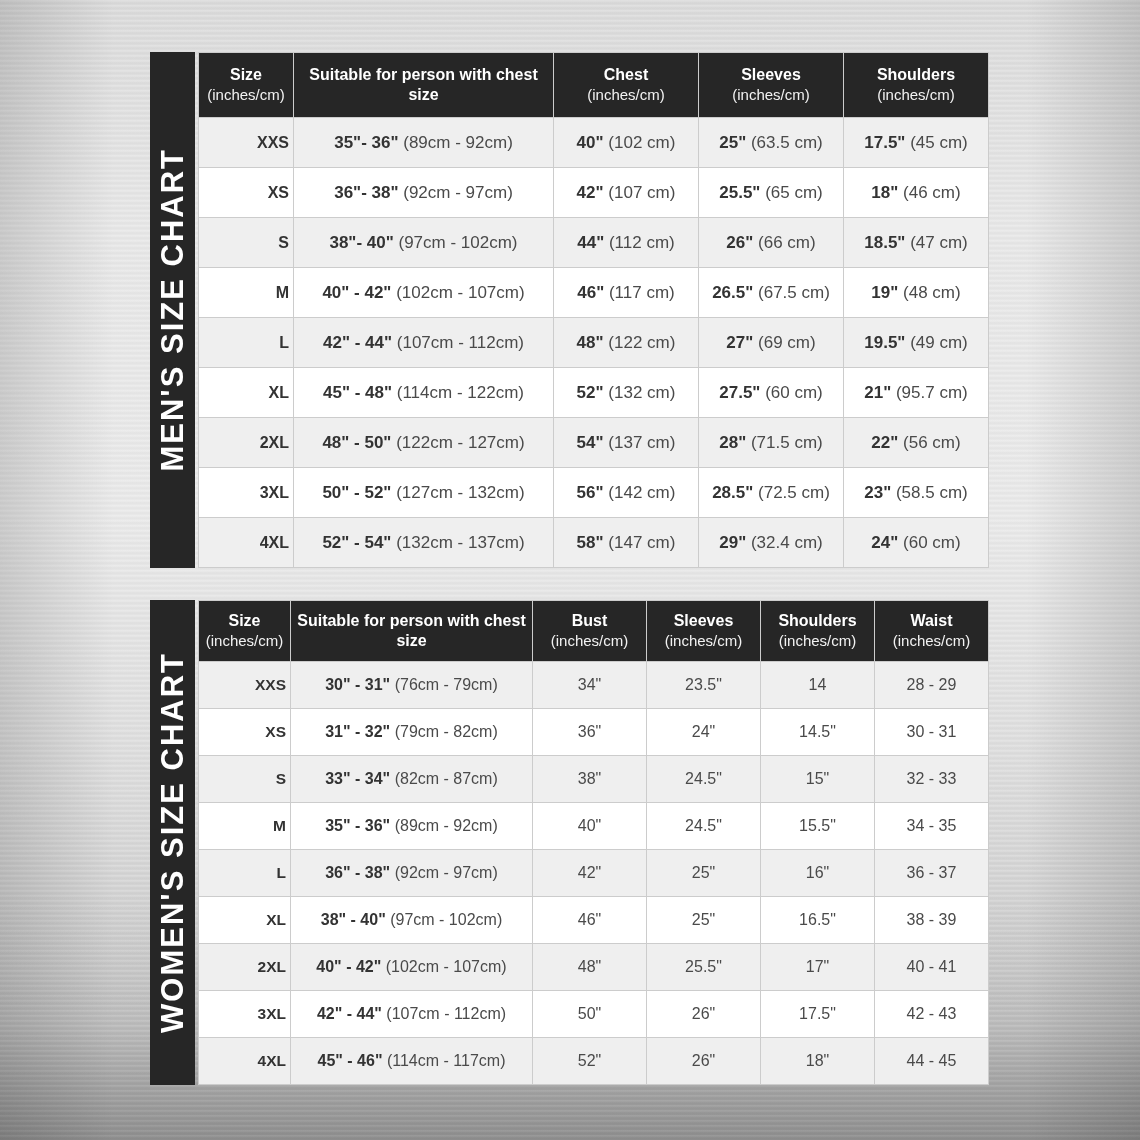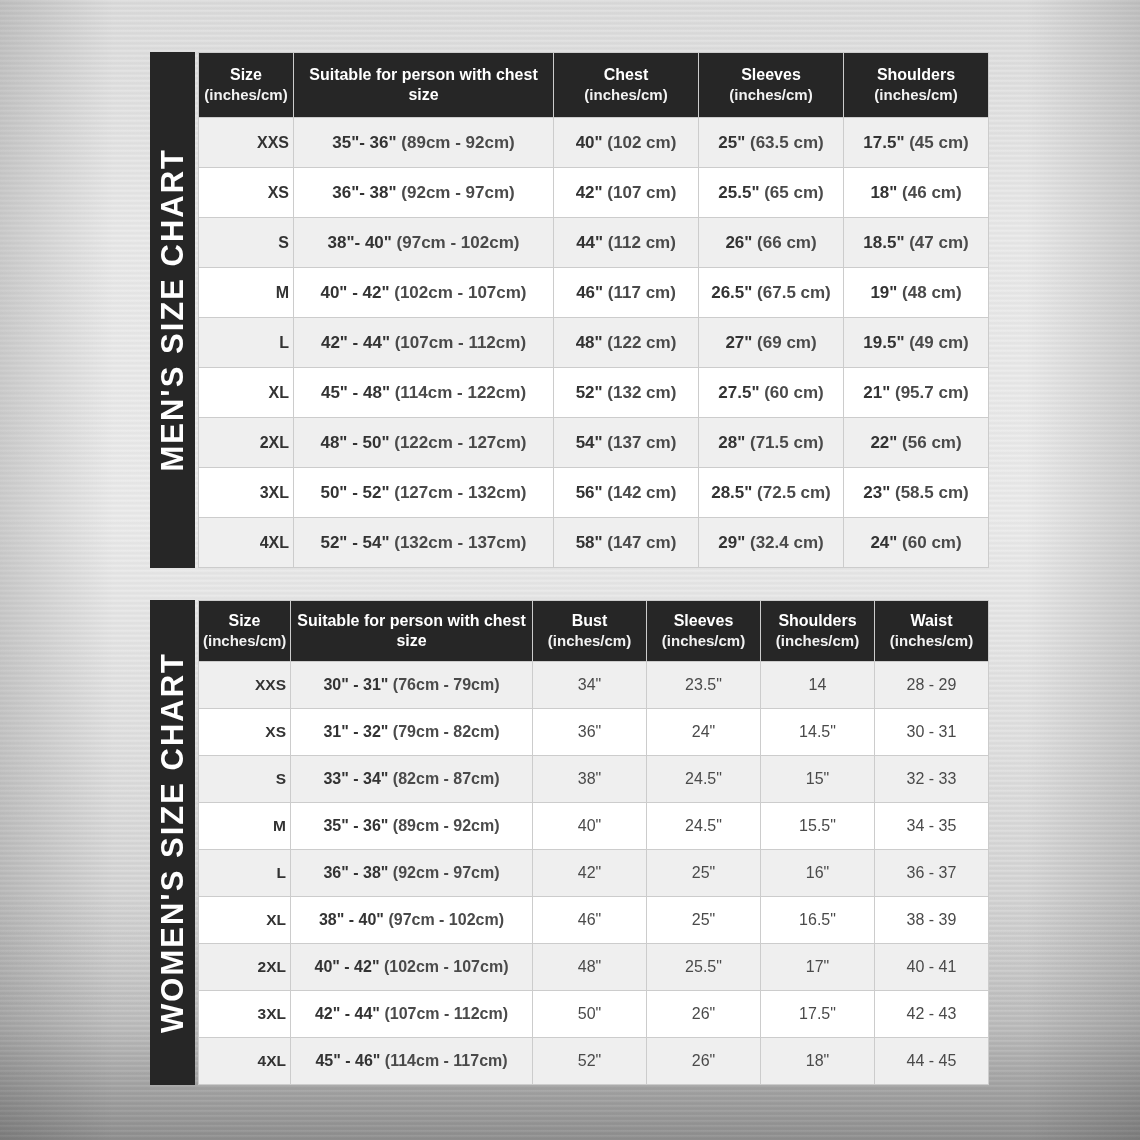--- a/index.html
+++ b/index.html
@@ -36,24 +36,24 @@
   }
   th,td{
     border:1px solid var(--border,#cccccc);
     text-align:center;vertical-align:middle;
     padding:2px 4px;overflow:hidden;
   }
   th{
     background:var(--header-bg,#262626);
     color:#ffffff;font-weight:bold;font-size:16px;line-height:1.25;
   }
-  th .hs{font-weight:bold;font-size:15px;color:#f2f2f2;margin-top:1px;}
+  th .hs{font-weight:normal;font-size:15px;color:#f2f2f2;margin-top:1px;}
   td{color:var(--text,#3d3d3d);font-size:17px;}
   td .b{font-weight:bold;color:#333333;}
-  td .n{font-weight:bold;color:#4a4a4a;}
+  td .n{font-weight:normal;color:#4a4a4a;}
   td.size-cell{font-weight:bold;color:#333333;font-size:16px;text-align:right;}
   td.plain{color:#4a4a4a;}
 
   #men-table thead tr{height:65px;}
   #men-table tbody tr{height:50px;}
   #women-table thead tr{height:61px;}
   #women-table tbody tr{height:47px;}
   #women-table td{font-size:16px;}
   #women-table td.size-cell{font-size:15.5px;}
 

